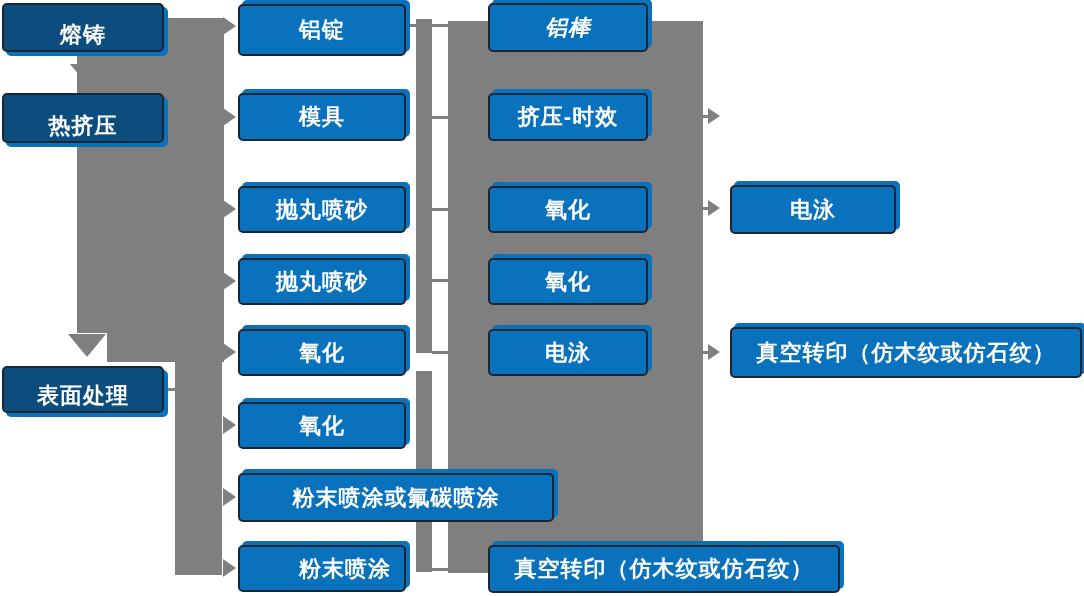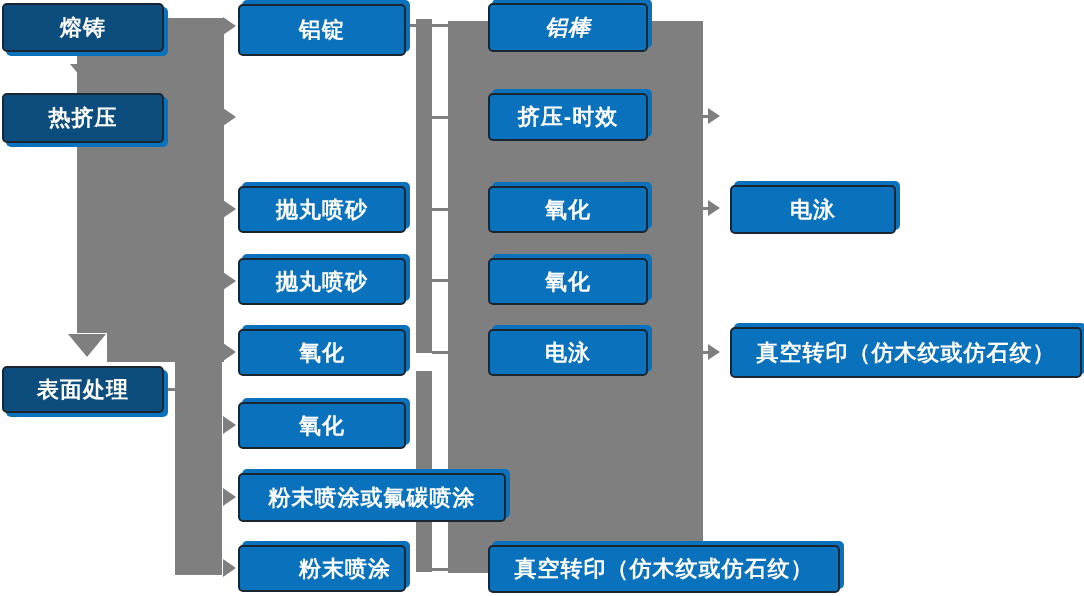--- a/index.html
+++ b/index.html
@@ -29,21 +29,21 @@
   .head{position:absolute;width:0;height:0;
     border-top:8px solid transparent;border-bottom:8px solid transparent;
     border-left:12px solid var(--gray);}
   .node{
     position:absolute;display:flex;align-items:center;justify-content:center;
     background:var(--node-fill);border:2px solid var(--node-border);
     border-radius:5px;color:var(--text);font-size:22px;font-weight:bold;
     letter-spacing:1px;box-sizing:border-box;white-space:nowrap;
     box-shadow:4px -4px 0 0 var(--node-fill);
   }
-  .node.stage{background:var(--stage-fill);box-shadow:4px 4px 0 0 var(--node-fill);}
+  .node.stage{background:var(--stage-fill);box-shadow:4px 4px 0 0 var(--node-fill);align-items:flex-end;}
 </style>
 </head>
 <body>
 
 <div id="canvas">
 
   <div class="gray" style="left:77px;top:18px;width:147px;height:315px;"></div>
   <div class="gray" style="left:107px;top:333px;width:117px;height:29px;"></div>
 
   <div class="gray" style="left:175px;top:362px;width:47px;height:213px;"></div>
@@ -87,33 +87,36 @@
   <div class="node stage" style="left:2px;top:93px;width:162px;height:50px;">
       <span>热挤压</span>
     </div>
   <div class="node stage" style="left:2px;top:366px;width:162px;height:47px;">
       <span>表面处理</span>
     </div>
 
   <div class="node" style="left:238px;top:4px;width:168px;height:52px;">
       <span>铝锭</span>
     </div>
+  <div class="node" style="left:238px;top:93px;width:168px;height:48px;">
+      <span>模具</span>
+    </div>
   <div class="node" style="left:238px;top:186px;width:168px;height:47px;">
       <span>抛丸喷砂</span>
     </div>
   <div class="node" style="left:238px;top:258px;width:168px;height:47px;">
       <span>抛丸喷砂</span>
     </div>
   <div class="node" style="left:238px;top:329px;width:168px;height:47px;">
       <span>氧化</span>
     </div>
   <div class="node" style="left:238px;top:402px;width:168px;height:47px;">
       <span>氧化</span>
     </div>
-  <div class="node" style="left:238px;top:473px;width:268px;height:49px;">
+  <div class="node" style="left:238px;top:473px;width:316px;height:49px;">
       <span>粉末喷涂或氟碳喷涂</span>
     </div>
   <div class="node" style="left:238px;top:545px;width:168px;height:47px;padding-left:46px;">
       <span>粉末喷涂</span>
     </div>
 
   <div class="node" style="left:488px;top:3px;width:160px;height:49px;font-style:italic;">
       <span>铝棒</span>
     </div>
   <div class="node" style="left:488px;top:93px;width:160px;height:48px;">

